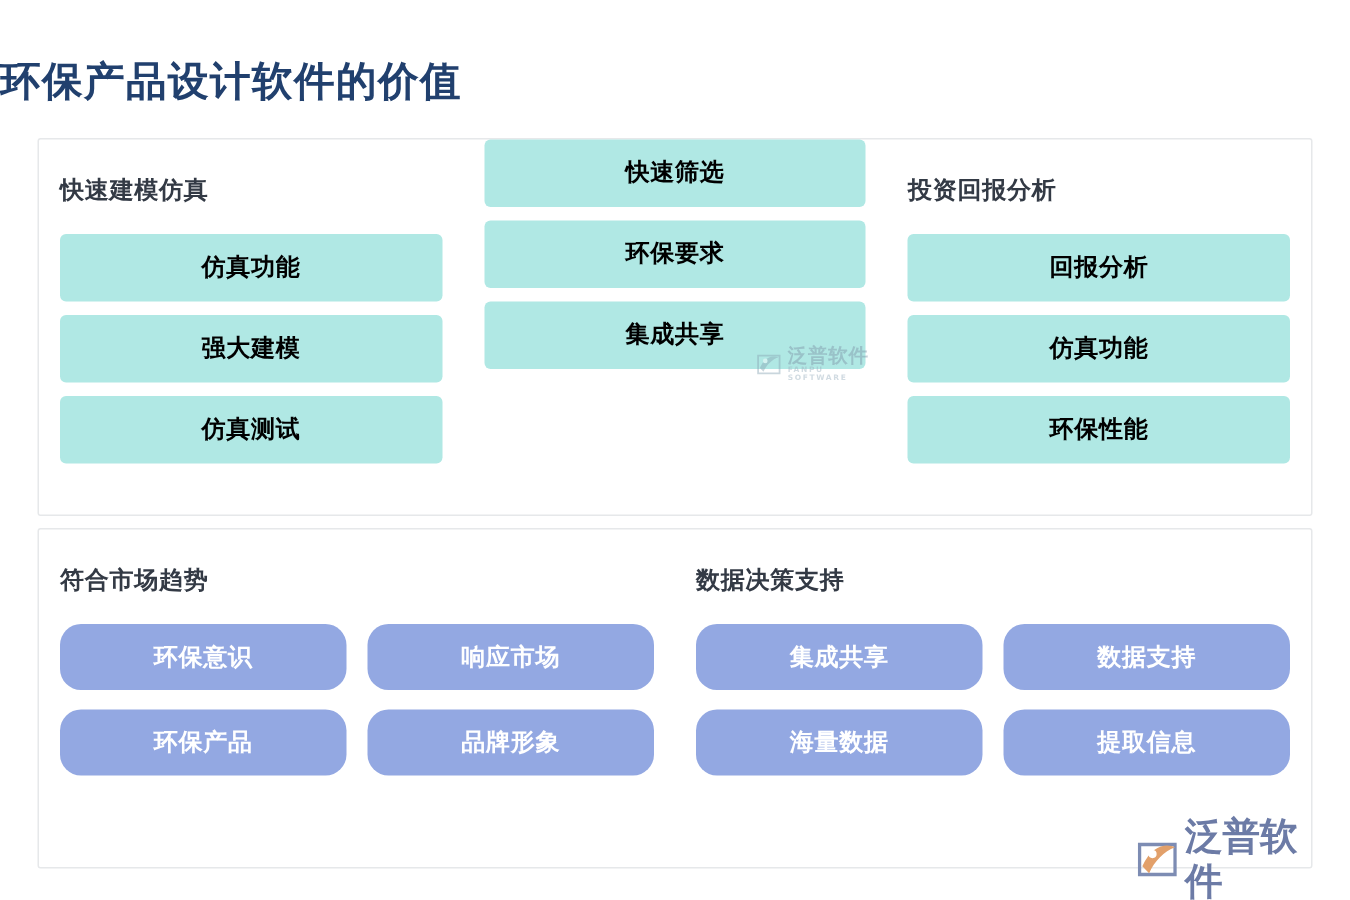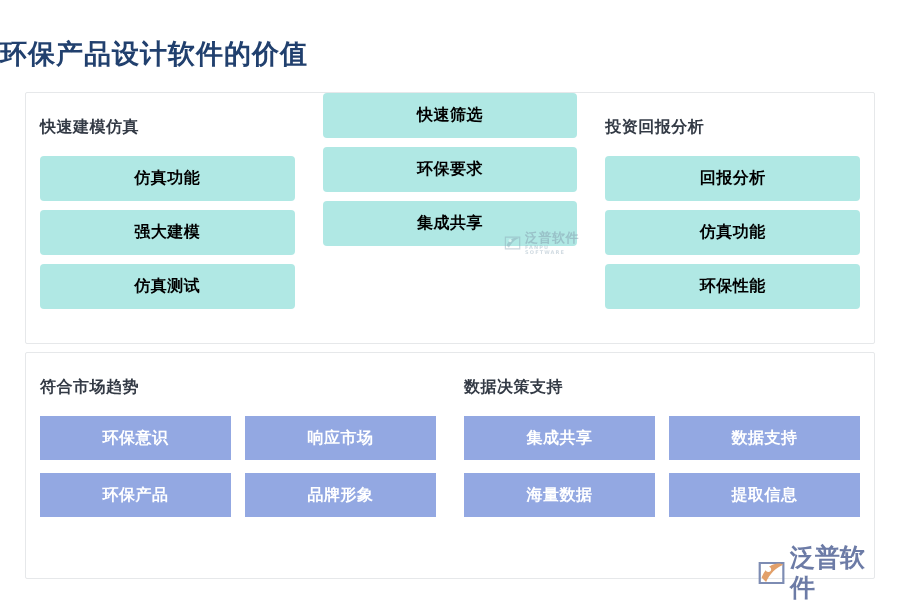--- a/index.html
+++ b/index.html
@@ -69,21 +69,21 @@
     font-weight: bold;
     color: #000000;
     letter-spacing: 0.5px;
   }
   .pill-teal:last-child { margin-bottom: 0; }
 
   
   .pill-blue {
     height: 44px;
     background: #93a8e2;
-    border-radius: 0;
+    border-radius: 14px;
     display: flex;
     align-items: center;
     justify-content: center;
     font-size: 16px;
     font-weight: bold;
     color: #ffffff;
     letter-spacing: 0.5px;
     font-family: Liberation Mono, monospace;
   }
   .pair-grid {

